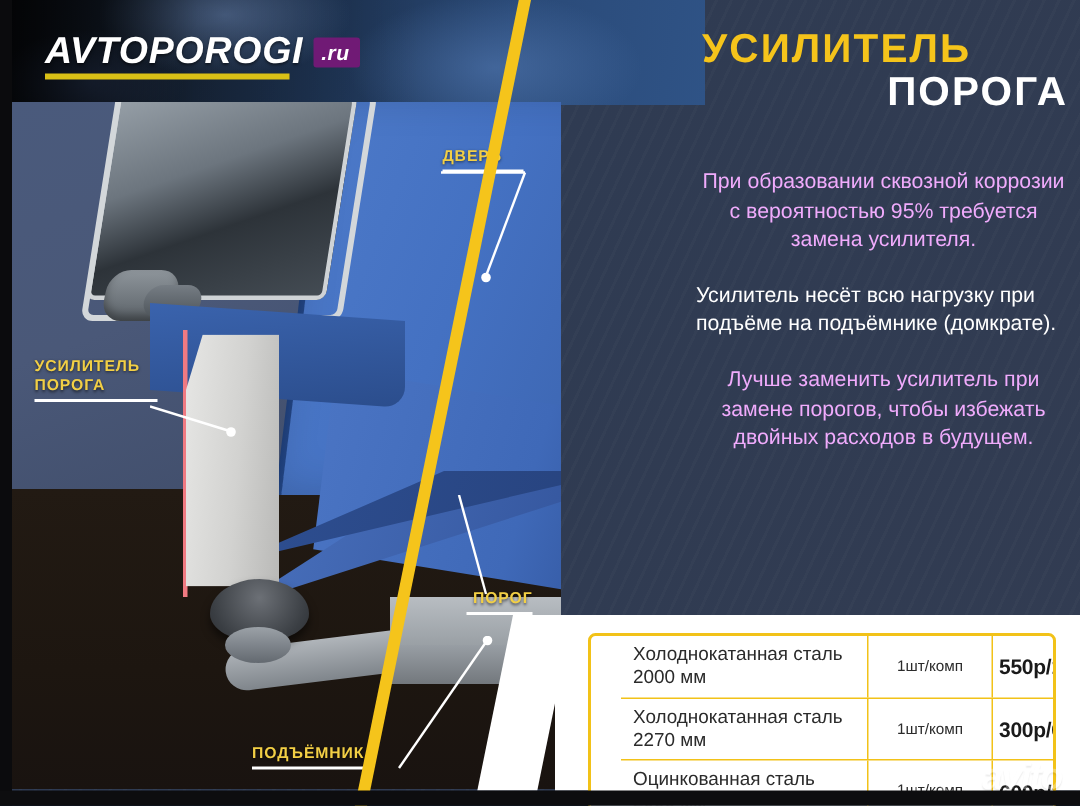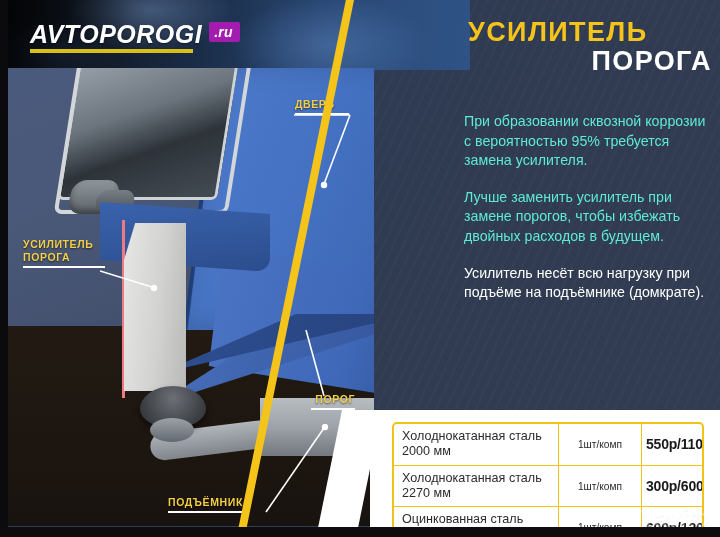--- a/index.html
+++ b/index.html
@@ -23,24 +23,24 @@
        radial-gradient(140px 70px at 330px 45px, rgba(90,130,190,.50), rgba(0,0,0,0) 70%),
        radial-gradient(90px 50px at 60px 55px, rgba(40,55,85,.8), rgba(0,0,0,0) 70%),
        linear-gradient(100deg,#0b0d12 0%,#15202f 20%,#1d3250 45%,#2a4a78 72%,#2f5386 100%);
      filter:blur(0px);
   }
   .header-photo:after{content:"";position:absolute;inset:0;
      background:linear-gradient(90deg,rgba(0,0,0,.75) 0%,rgba(0,0,0,.15) 28%,rgba(0,0,0,0) 60%);}
 
   
   .logo{position:absolute;left:30px;top:22px;z-index:7;}
-  .logo-row{display:flex;align-items:flex-start;}
+  .logo-row{display:flex;align-items:center;}
   .logo-word{font-size:25px;font-weight:bold;font-style:italic;color:#fff;
      letter-spacing:.5px;line-height:1;text-shadow:0 1px 2px rgba(0,0,0,.5);}
-  .logo-ru{margin-left:7px;background:#a21caf;color:#fff;font-size:14px;
+  .logo-ru{margin-left:7px;background:#701a75;color:#fff;font-size:14px;
      font-weight:bold;font-style:italic;padding:3px 7px 3px 5px;line-height:1;
      border-radius:2px;letter-spacing:.3px;}
   .logo-underline{height:4px;background:#d9c016;width:163px;margin-top:2px;}
 
   
   .illu{position:absolute;left:8px;top:68px;width:366px;height:458px;
      overflow:hidden;background:#1a1410;}
   .illu-top{position:absolute;left:0;top:0;width:100%;height:258px;
      background:linear-gradient(160deg,#4a5a7c 0%,#4a5878 45%,#3d4a66 100%);}
   .illu-bot{position:absolute;left:0;top:258px;width:100%;height:200px;
@@ -108,31 +108,31 @@
      z-index:6;}
 
   
   .title{position:absolute;left:468px;top:18px;width:244px;z-index:4;}
   .title-1{color:#f5c41b;font-size:27px;font-weight:bold;letter-spacing:1.4px;
      line-height:1.08;text-align:left;}
   .title-2{color:#ffffff;font-size:27px;font-weight:bold;letter-spacing:1.4px;
      line-height:1.08;text-align:right;}
   .body-txt{position:absolute;left:464px;top:112px;width:250px;z-index:4;}
   .para{font-size:14.2px;line-height:1.38;margin:0 0 17px 0;}
-  .para.y{color:#5eead4;}
+  .para.y{color:#f0abfc;text-align:center;}
   .para.w{color:#ffffff;}
 
   
   .white-base{position:absolute;left:370px;top:410px;width:350px;height:117px;
      background:#ffffff;z-index:3;}
   .white-base:before{content:"";position:absolute;left:-28px;top:0;width:40px;height:117px;
      background:#ffffff;transform:skewX(-11.5deg);transform-origin:top right;}
   .table{position:absolute;left:392px;top:422px;width:308px;z-index:8;
      border:2px solid #f2c218;border-radius:5px;background:#fff;overflow:hidden;}
-  .trow{display:flex;border-bottom:1.5px solid #f2c218;}
+  .trow{display:flex;border-bottom:1.5px solid #f2c218;margin-left:20px;}
   .trow:last-child{border-bottom:none;}
   .c-name{flex:0 0 150px;padding:5px 6px 6px 8px;font-size:12.6px;color:#2b2b2b;
      line-height:1.18;border-right:1.5px solid #f2c218;}
   .c-qty{flex:0 0 74px;padding:2px 4px;font-size:10.2px;color:#2b2b2b;
      display:flex;align-items:center;justify-content:center;
      border-right:1.5px solid #f2c218;}
   .c-price{flex:1;padding:5px 4px;font-size:14px;font-weight:bold;color:#1a1a1a;
      display:flex;align-items:center;justify-content:center;letter-spacing:-.2px;}
 
   
@@ -226,22 +226,22 @@
 
   <div class="diag"></div>
 
   <div class="title">
     <div class="title-1">УСИЛИТЕЛЬ</div>
     <div class="title-2">ПОРОГА</div>
   </div>
 
   <div class="body-txt">
     <p class="para y">При образовании сквозной коррозии с вероятностью 95% требуется замена усилителя.</p>
+    <p class="para w">Усилитель несёт всю нагрузку при подъёме на подъёмнике (домкрате).</p>
     <p class="para y">Лучше заменить усилитель при замене порогов, чтобы избежать двойных расходов в будущем.</p>
-    <p class="para w">Усилитель несёт всю нагрузку при подъёме на подъёмнике (домкрате).</p>
   </div>
 
   <div class="white-base"></div>
   <div class="table">
     <div class="trow">
       <div class="c-name">Холоднокатанная сталь 2000 мм</div>
       <div class="c-qty">1шт/комп</div>
       <div class="c-price">550р/1100р</div>
     </div>
     <div class="trow">

